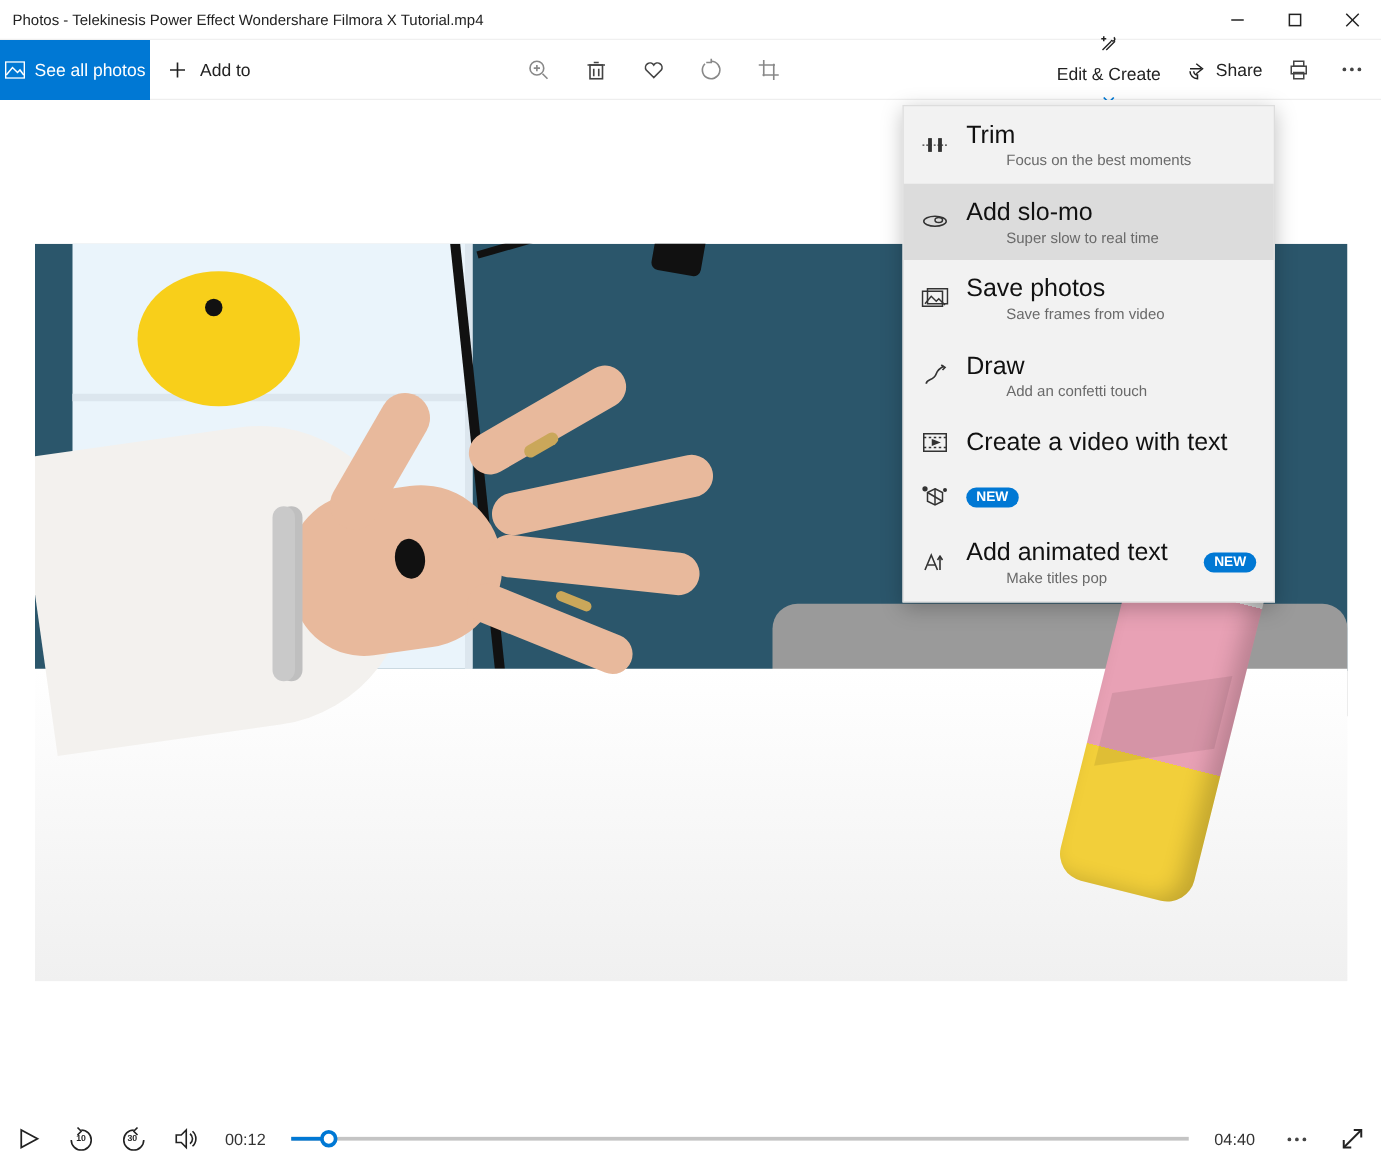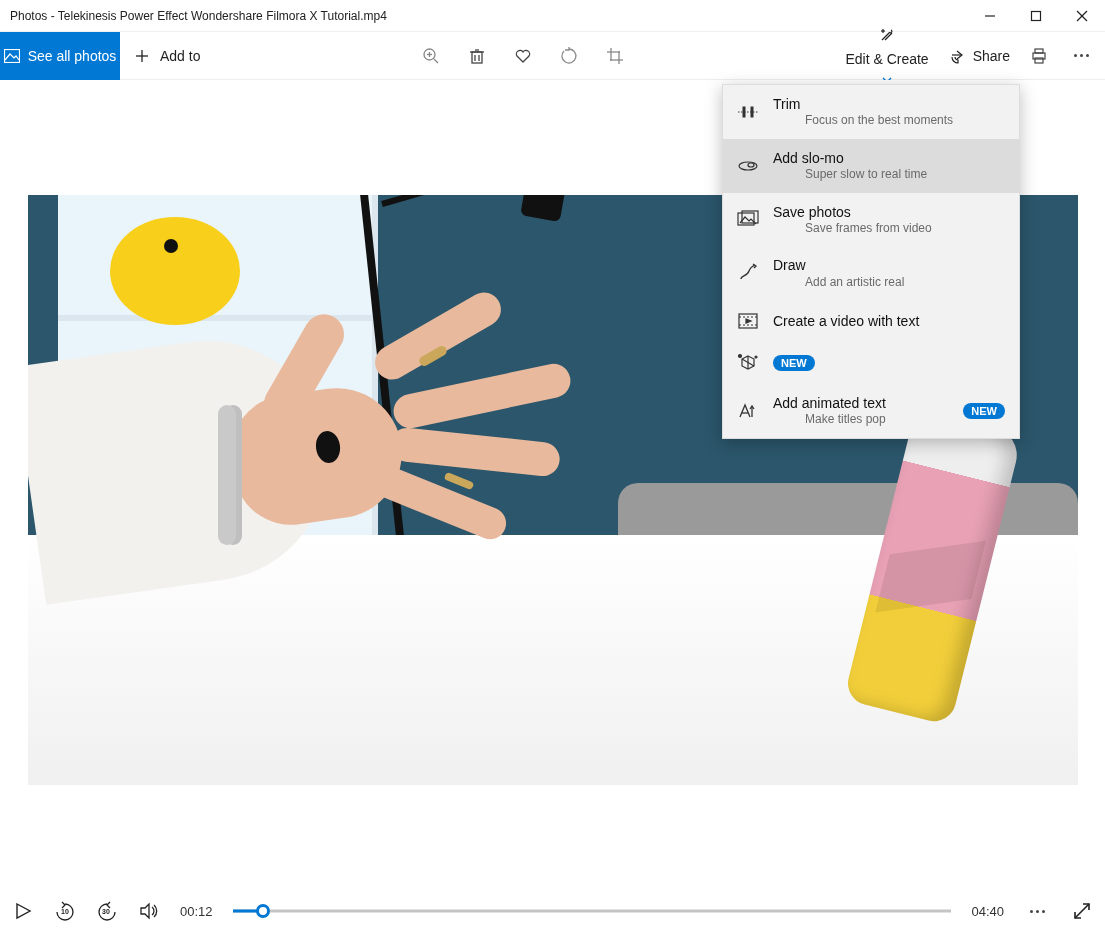--- a/index.html
+++ b/index.html
@@ -23,21 +23,21 @@
   .edit-create { display: flex; align-items: center; gap: 8px; font-size: 14px; color: #222; flex-direction: column; }
   .share { display: flex; align-items: center; gap: 8px; font-size: 14px; color: #222; }
   .more-dots { display: flex; gap: 3px; padding: 0 6px; }
   .more-dots .dot { width: 3px; height: 3px; border-radius: 50%; background: #444; }
   
   .dropdown { position: absolute; top: 84px; left: 722px; width: 298px; background: #f2f2f2; box-shadow: 0 4px 16px rgba(0,0,0,0.25); border: 1px solid #ddd; z-index: 10; }
   .drop-item { display: flex; align-items: center; padding: 10px 14px; gap: 14px; }
   .drop-item.highlight { background: #dcdcdc; }
   .drop-icon { width: 22px; height: 22px; flex-shrink: 0; display: flex; align-items: center; justify-content: center; }
   .drop-text { flex: 1; }
-  .drop-title { font-size: 14px; color: #111; line-height: 1.3; }
+  .drop-title { font-size: 20px; color: #111; line-height: 1.3; }
   .drop-sub { font-size: 12px; color: #6a6a6a; line-height: 1.3; margin-left: 32px; }
   .new-badge { background: #0078d4; color: #fff; font-size: 11px; font-weight: 600; padding: 2px 8px; border-radius: 10px; }
   
   .media-area { position: relative; width: 100%; height: 810px; background: #fff; display: flex; align-items: center; justify-content: center; }
   .video-frame { width: 1050px; height: 590px; position: relative; overflow: hidden; margin-top: 10px; }
   
   .vf-bg { position:absolute; inset:0; background: linear-gradient(#2b566b 0%, #2b566b 58%, #ffffff 58%, #f5f5f5 100%); }
   .shelf { position:absolute; left:30px; top:0; width:320px; height:340px; background:#eaf4fb; border-right: 6px solid #dce6ee; }
   .shelf::before, .shelf::after { content:""; position:absolute; left:0; right:0; height:6px; background:#dce6ee; }
   .shelf::before { top:120px; }
@@ -235,21 +235,21 @@
   </div>
   <div class="drop-item">
     <div class="drop-icon">
       <svg width="22" height="20" stroke="#333" fill="none" stroke-width="1.3">
           <path d="M4 16 C 4 12, 10 14, 12 8 C 13 5, 16 3, 18 2"></path>
           <polyline points="16,1 19,3 17,5"></polyline>
         </svg>
     </div>
     <div class="drop-text">
       <div class="drop-title">Draw</div>
-      <div class="drop-sub">Add an artistic real</div>
+      <div class="drop-sub">Add an confetti touch</div>
     </div>
   </div>
   <div class="drop-item">
     <div class="drop-icon">
       <svg width="22" height="18" stroke="#333" fill="none" stroke-width="1.2">
           <rect x="2" y="2" width="18" height="14"></rect>
           <line x1="2" y1="5" x2="20" y2="5" stroke-dasharray="2 2"></line>
           <line x1="2" y1="13" x2="20" y2="13" stroke-dasharray="2 2"></line>
           <polygon points="9,7 14,9 9,11" fill="#333"></polygon>
         </svg>

